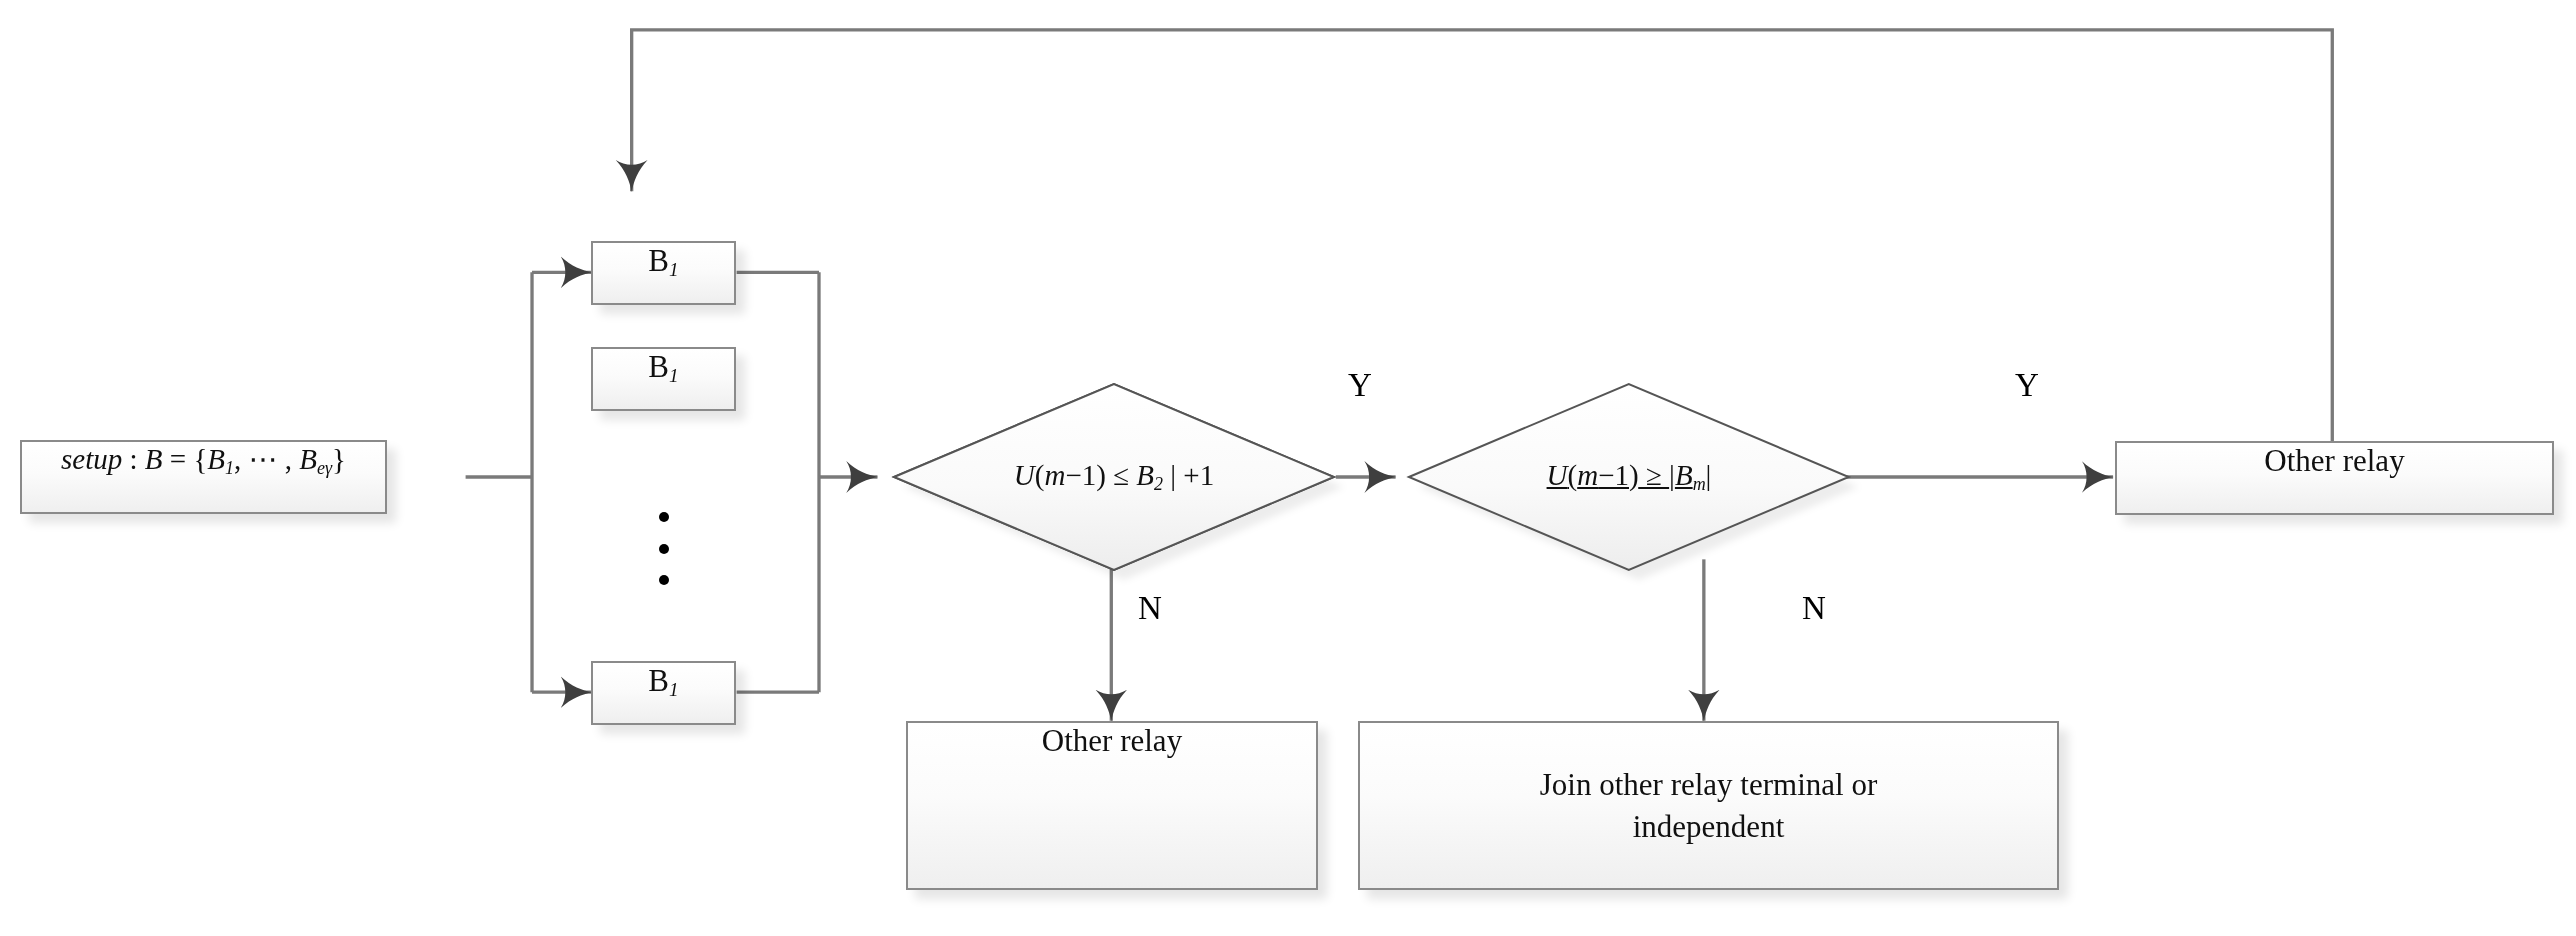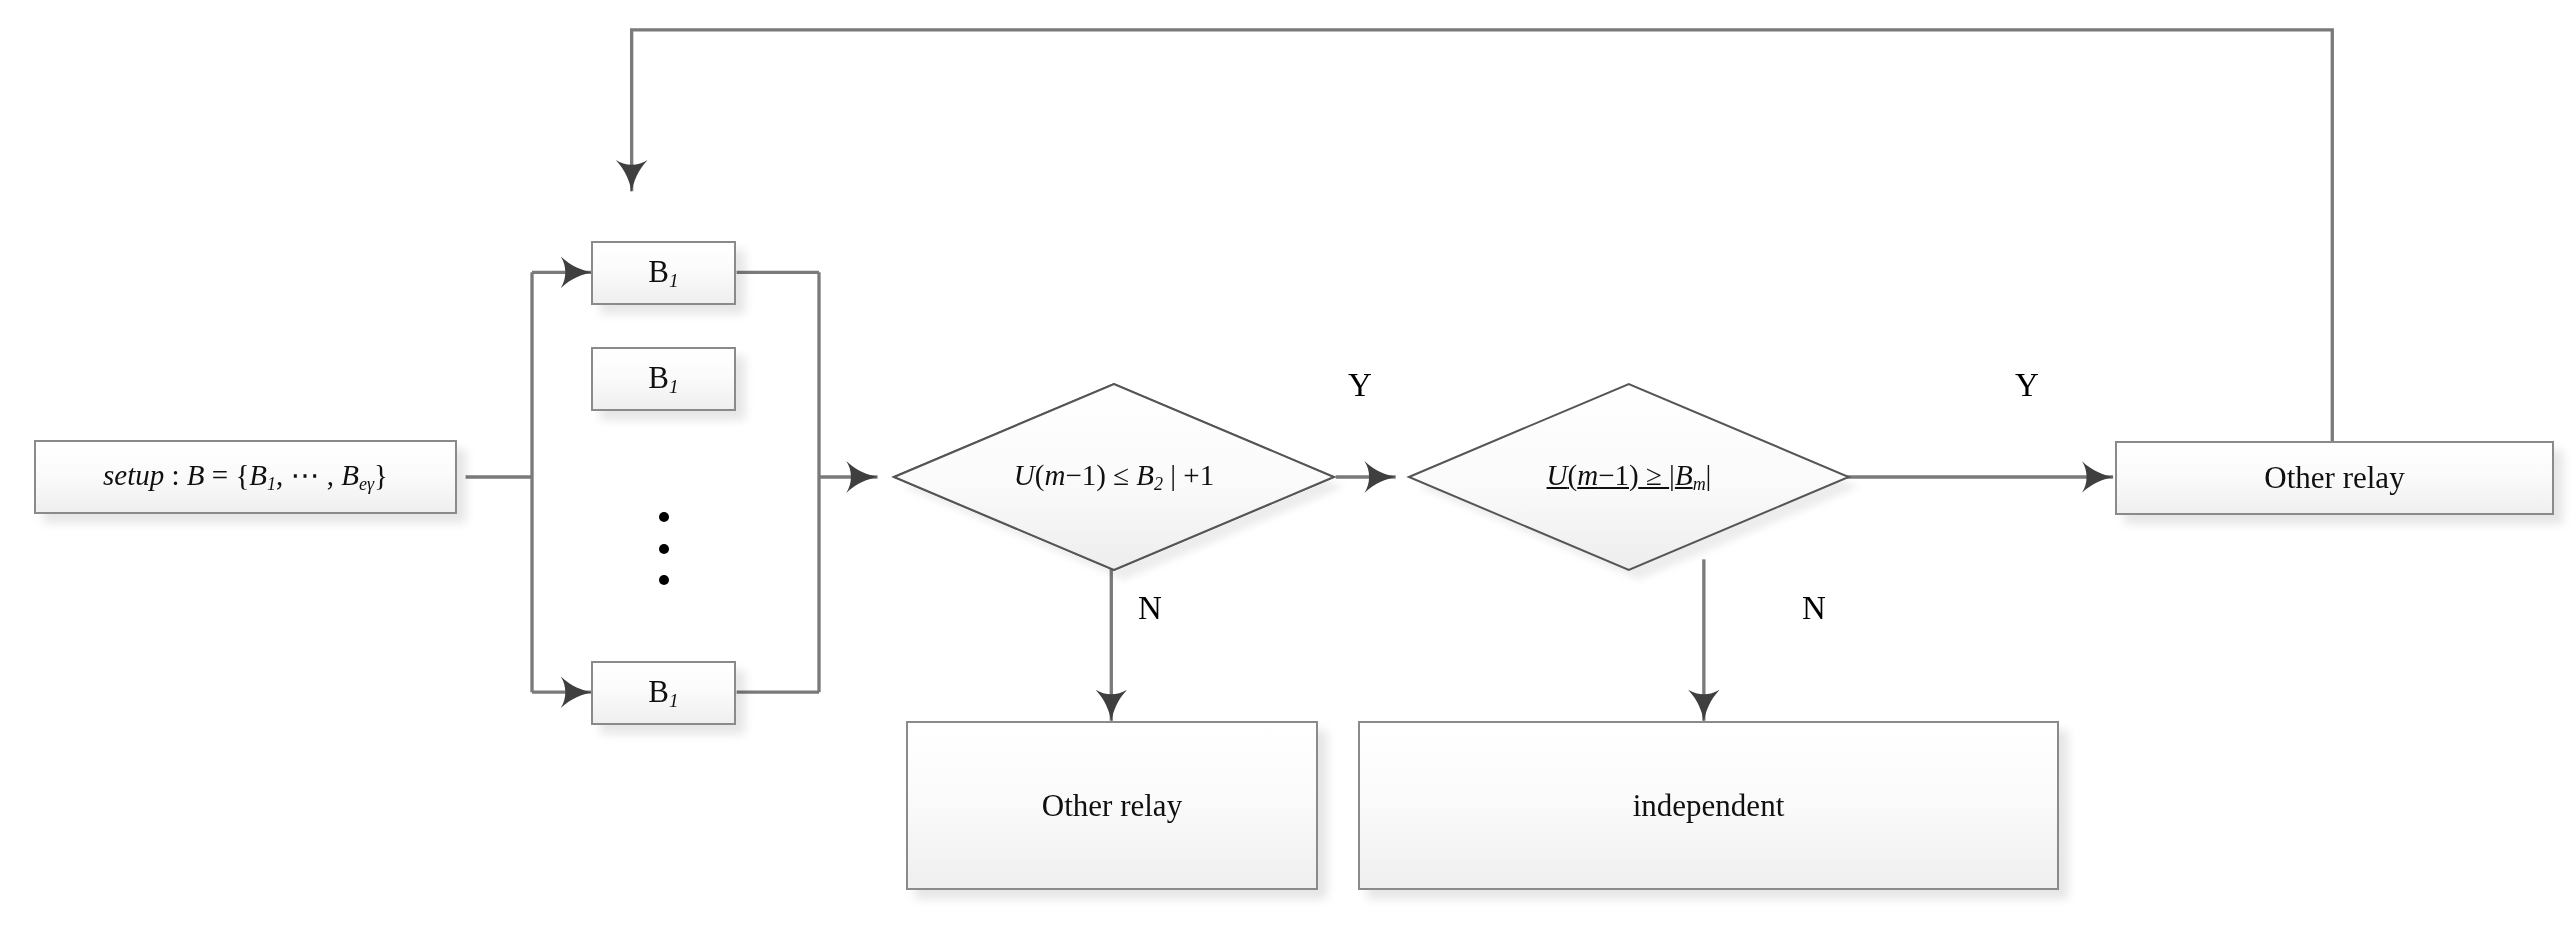--- a/index.html
+++ b/index.html
@@ -7,21 +7,21 @@
   #stage{position:relative;width:2576px;height:936px;overflow:hidden;background:#fff;}
 
   svg#wires{position:absolute;left:0;top:0;width:2576px;height:936px;pointer-events:none;}
 
   .node{position:absolute;box-sizing:border-box;}
 
   .rect{
     border:2px solid #8a8a8a;
     background:linear-gradient(to bottom,#ffffff 0%,#fbfbfb 45%,#efefef 100%);
     box-shadow:9.3px 9.3px 9.3px rgba(0,0,0,0.10);
-    display:flex;align-items:center;justify-content:center;
+    display:flex;justify-content:center;
     text-align:center;color:#101010;
   }
 
   .diamond-wrap{position:absolute;}
   .diamond-wrap .dlabel{
     position:absolute;left:0;top:0;width:100%;height:100%;
     display:flex;align-items:center;justify-content:center;
     text-align:right;color:#101010;
   }
 
@@ -91,21 +91,21 @@
         <stop offset="0%" stop-color="#ffffff"></stop>
         <stop offset="55%" stop-color="#fafafa"></stop>
         <stop offset="100%" stop-color="#ededed"></stop>
       </linearGradient>
     </defs>
 
     <polygon points="2135,733 2466,593 2797,733 2466,873" fill="rgba(0,0,0,0.07)" stroke="none" style="filter:blur(6px)"></polygon>
     <polygon points="2120,718 2451,578 2782,718 2451,858" fill="url(#dg2)" stroke="#555" stroke-width="3"></polygon>
   </svg>
 
-  <div class="node rect" style="left:20px;top:440px;width:423px;height:74px;font-size:29px;margin-left:14px;">
+  <div class="node rect" style="left:20px;top:440px;width:367px;height:74px;font-size:29px;">
     <span>
       <span class="mathi">se</span><span class="mathi">tup</span><span> : </span><span class="mathi">B</span><span> = {</span><span class="mathi">B</span><sub>1</sub><span>, ⋯ , </span><span class="mathi">B</span><sub>eγ</sub><span>}</span>
     </span>
   </div>
 
   <div class="node rect" style="left:591px;top:241px;width:145px;height:64px;font-size:31px;">
     <span>
       <span>B</span><sub>1</sub>
     </span>
   </div>
@@ -142,20 +142,21 @@
 
   <div class="node rect" style="left:2115px;top:441px;width:439px;height:74px;font-size:31px;">
     <span>Other relay</span>
   </div>
 
   <div class="node rect" style="left:906px;top:721px;width:412px;height:169px;font-size:31px;">
     <span>Other relay</span>
   </div>
 
   <div class="node rect" style="left:1358px;top:721px;width:701px;height:169px;font-size:31px;line-height:1.35;flex-direction:column;">
+    <span>Join other relay terminal or</span>
     <span>independent</span>
   </div>
 
   <div class="edgelabel" style="left:1348px;top:367px;font-size:33px;">Y</div>
 
   <div class="edgelabel" style="left:2015px;top:367px;font-size:33px;">Y</div>
 
   <div class="edgelabel" style="left:1138px;top:590px;font-size:33px;">N</div>
 
   <div class="edgelabel" style="left:1802px;top:590px;font-size:33px;">N</div>

